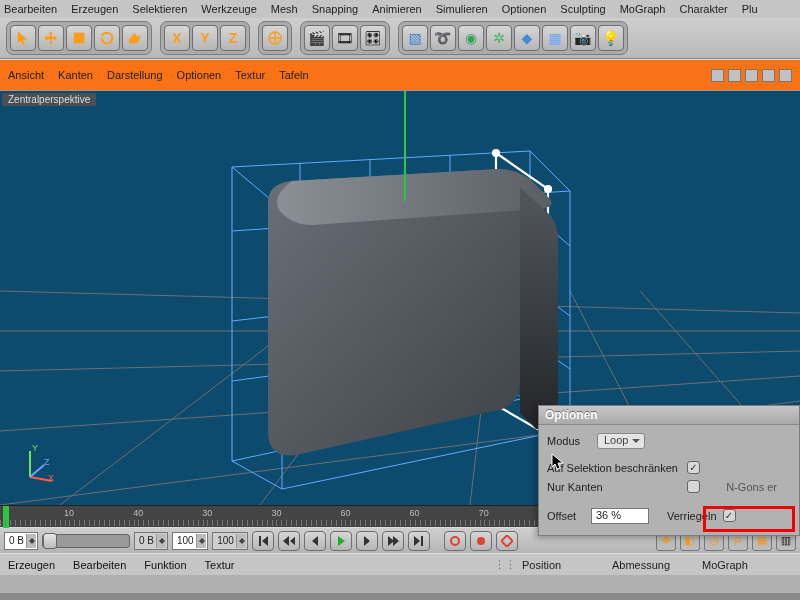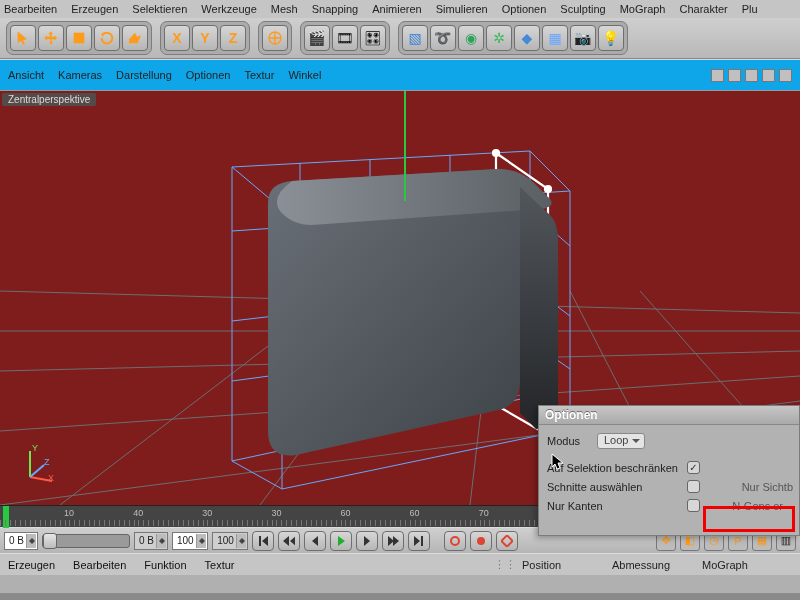--- a/index.html
+++ b/index.html
@@ -10,27 +10,27 @@
 .menubar span { margin-right:14px; cursor:default; }
 
 
 .toolbars { background:linear-gradient(#cfcfcf,#b8b8b8); border-bottom:1px solid #888; padding:3px 6px; display:flex; gap:8px; align-items:center; }
 .grp { display:flex; background:#ababab; border:1px solid #7d7d7d; border-radius:7px; padding:3px; gap:2px; }
 .tb { width:26px; height:26px; border:1px solid #6f6f6f; border-radius:4px; background:linear-gradient(#d6d6d6,#b6b6b6); display:flex; align-items:center; justify-content:center; font-size:14px; cursor:pointer; }
 .tb.orange { color:#ff9b1a; }
 .tb svg { width:16px; height:16px; }
 
 
-.menubar2 { height:20px; background:#0ea5e9; border-top:1px solid #d8d8d8; border-bottom:1px solid #999; display:flex; align-items:center; padding:15px 8px; font-size:11px; color:#222; }
+.menubar2 { height:20px; background:#f97316; border-top:1px solid #d8d8d8; border-bottom:1px solid #999; display:flex; align-items:center; padding:15px 8px; font-size:11px; color:#222; }
 .menubar2 span { margin-right:14px; }
 .mbicon { margin-left:auto; display:flex; gap:4px; }
 .mbicon i { width:13px; height:13px; border:1px solid #777; background:#c0c0c0; }
 
 
-.vpwrap { position:relative; height:414px; background:#7f1d1d;text-decoration:underline; }
+.vpwrap { position:relative; height:414px; background:#0c4a6e;text-decoration:underline; }
 .vplabel { position:absolute; top:2px; left:2px; background:rgba(80,80,80,.9); color:#ddd; font-size:10px; padding:1px 6px; border-radius:2px; z-index:5;}
 svg.viewport { position:absolute; inset:0; width:100%; height:100%; }
 
 
 .gizmo { position:absolute; left:14px; bottom:20px; width:42px; height:42px; z-index:6; font-size:9px; }
 .gizmo .y { position:absolute; left:18px; top:0; color:#6fe74b; }
 .gizmo .z { position:absolute; left:30px; top:14px; color:#6aa6ff; }
 .gizmo .x { position:absolute; left:34px; top:30px; color:#ff5a4a; }
 .gizmo svg { position:absolute; inset:0; }
 
@@ -155,25 +155,25 @@
     <div class="tb" style="color:#3fb85a">✲</div>
     <div class="tb" style="color:#458ad6">◆</div>
     <div class="tb" style="color:#6aa6ff">▦</div>
     <div class="tb" style="color:#3a6fa3">📷</div>
     <div class="tb" style="color:#e7d84a">💡</div>
   </div>
 </div>
 
 <div class="menubar2">
   <span>Ansicht</span>
-  <span>Kameras</span>
+  <span>Kanten</span>
   <span>Darstellung</span>
   <span>Optionen</span>
   <span>Textur</span>
-  <span>Winkel</span>
+  <span>Tafeln</span>
   <div class="mbicon">
       <i></i>
       <i></i>
       <i></i>
       <i></i>
       <i></i>
     </div>
 </div>
 
 <div class="vpwrap">
@@ -262,30 +262,35 @@
       <div class="row">
         <div class="lab" style="flex:0 0 50px">Modus</div>
         <div class="sel">Loop</div>
       </div>
       <div style="height:8px"></div>
       <div class="row">
         <div class="lab">Auf Selektion beschränken</div>
         <div class="chk on"></div>
       </div>
       <div class="row">
-        <div class="lab">Schnitte auswählen</div>
-        <div class="chk"></div>
-        <div class="extra" style="right:6px">Nur Sichtb</div>
-      </div>
-      <div class="row">
         <div class="lab">Nur Kanten</div>
         <div class="chk"></div>
-        <div class="extra" style="right:16px">N-Gons er</div>
+        <div class="extra" style="right:22px">N-Gons er</div>
       </div>
       <div style="height:10px"></div>
+      <div class="row" style="position:relative">
+        <div class="lab" style="flex:0 0 44px">Offset</div>
+        <div style="position:relative">
+          <div class="numin">36 %</div>
+        </div>
+        <div style="width:18px"></div>
+        <div>Verriegeln</div>
+        <div style="width:6px"></div>
+        <div class="chk on"></div>
+      </div>
     </div>
     <div class="hilite" style="left:164px; top:100px; width:92px; height:26px;"></div>
   </div>
 
   <div class="cursor" style="left:551px; top:362px;">
     <svg viewBox="0 0 14 18">
         <path d="M1 1l0 13 3-3 2 5 3-1-2-5 5 0z" fill="#000" stroke="#fff" stroke-width="1"></path>
       </svg>
   </div>
 </div>

